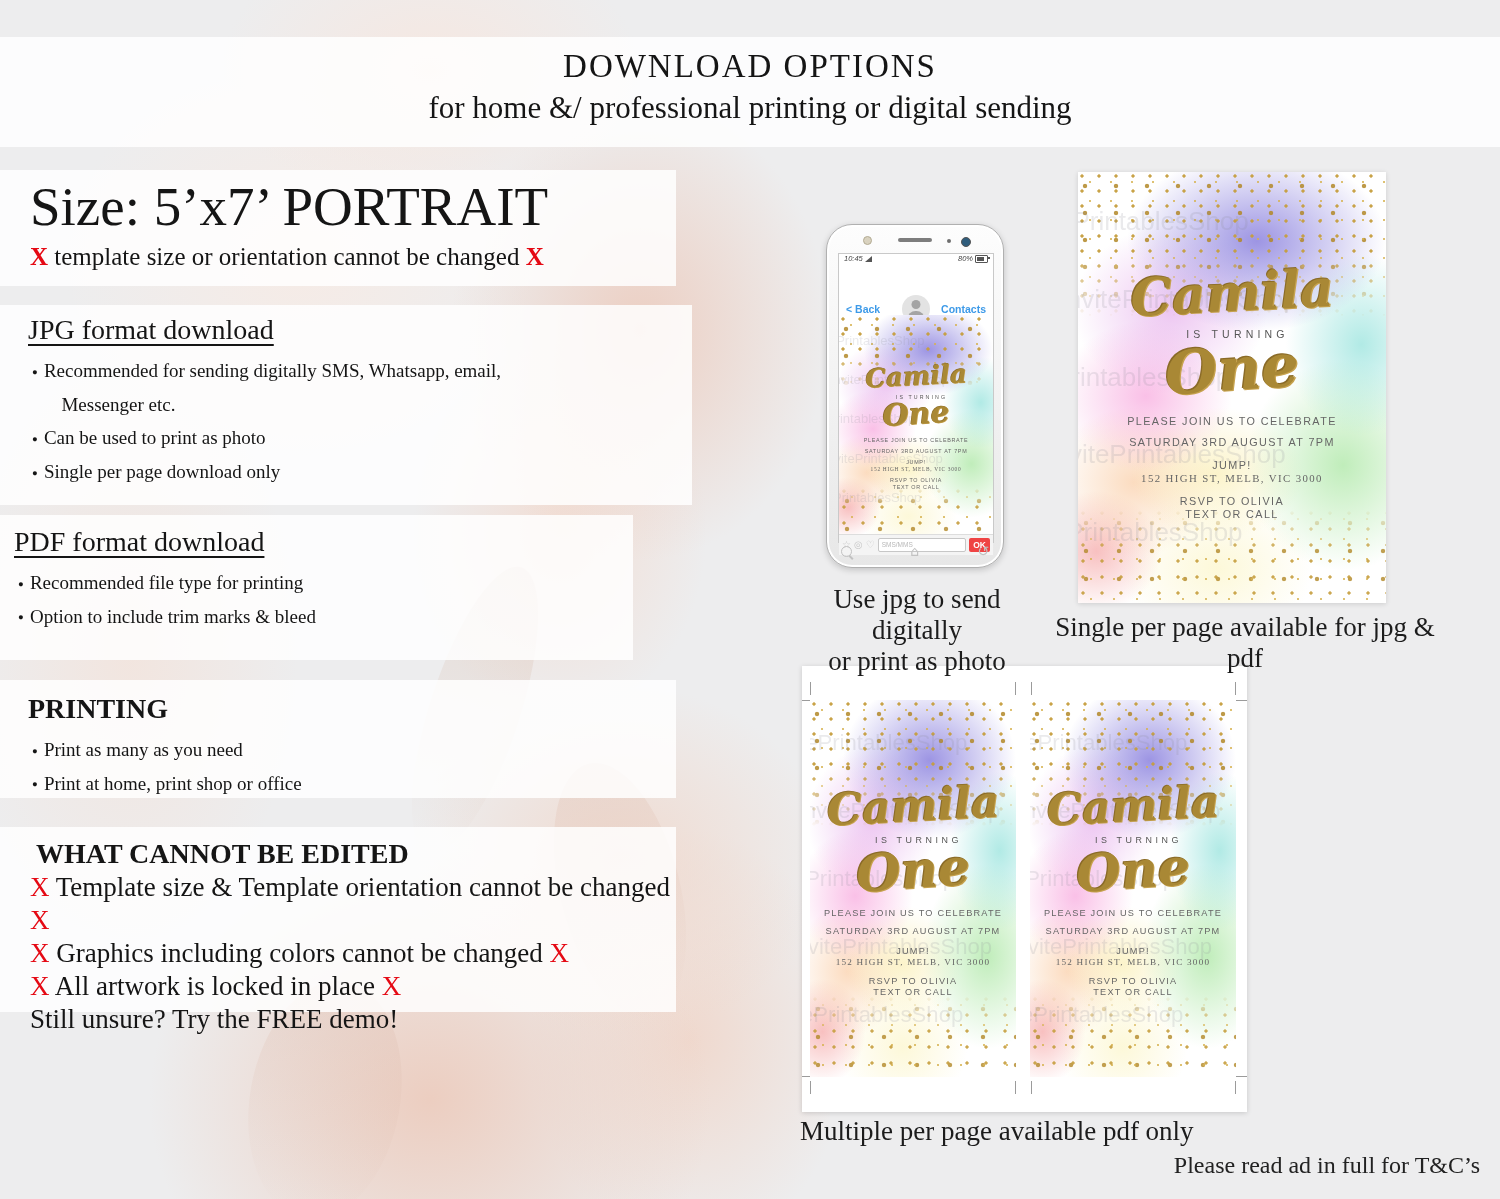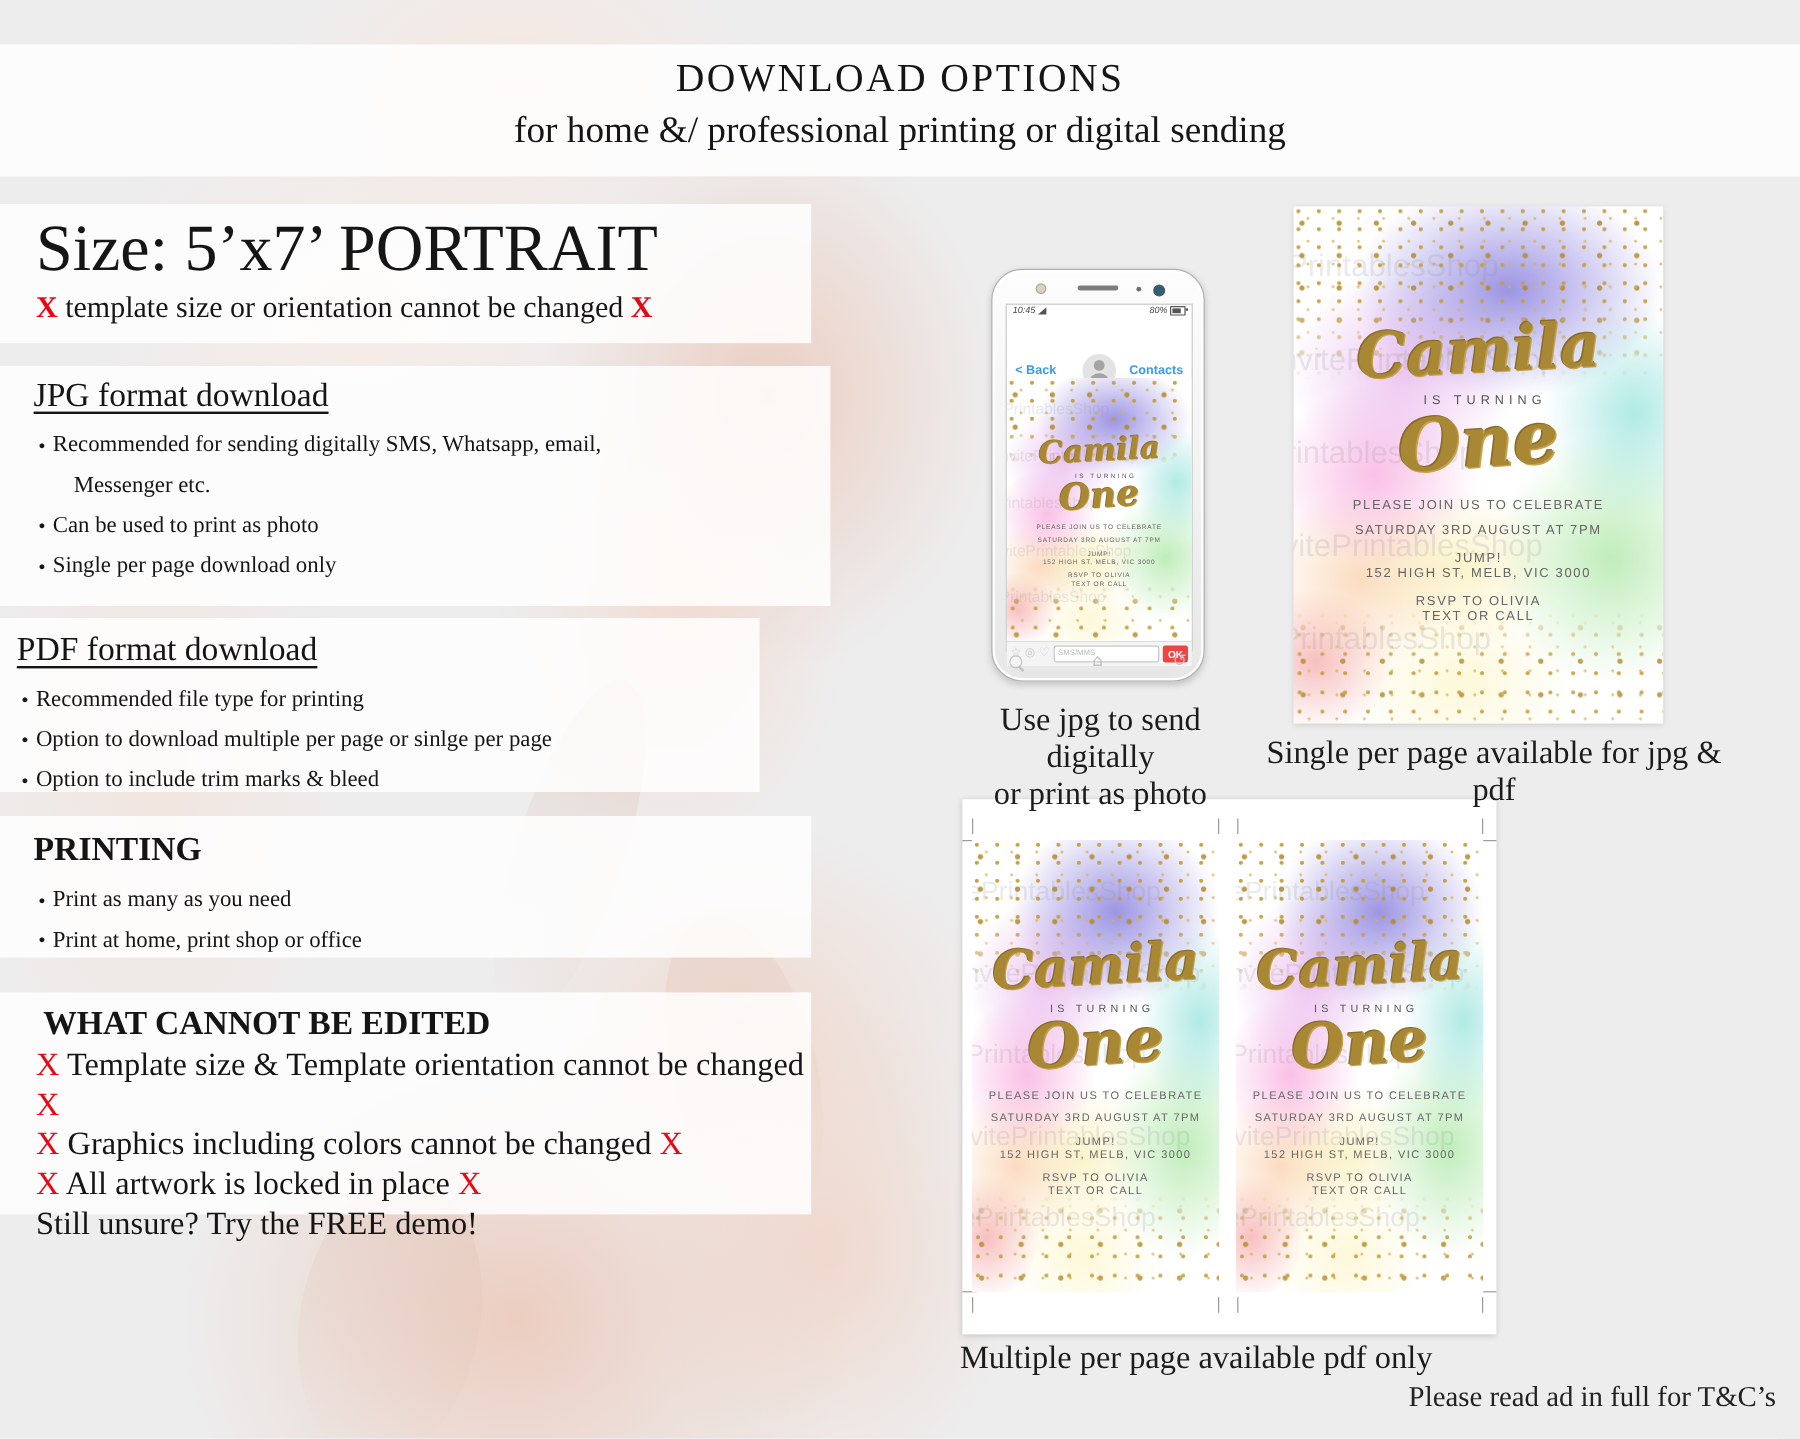--- a/index.html
+++ b/index.html
@@ -99,21 +99,21 @@
          font-family:"Liberation Sans",sans-serif;}
   .iname{font-family:"DejaVu Serif",serif;font-style:italic;font-weight:700;font-size:5.2em;
          line-height:1;color:#a98835;transform:rotate(-3deg);
          text-shadow:.02em .02em 0 #c6a24e,-.02em -.02em 0 #8a6b28;}
   .iturning{margin-top:.9em;font-size:1.05em;letter-spacing:.4em;color:#555;margin-left:11px;}
   .ione{font-family:"DejaVu Serif",serif;font-style:italic;font-weight:700;font-size:6em;
         line-height:.95;color:#a98835;transform:rotate(-4deg);margin-top:.02em;
         text-shadow:.02em .02em 0 #c6a24e,-.02em -.02em 0 #8a6b28;}
   .iline{font-size:1.08em;letter-spacing:.13em;color:#666;}
   .l1{margin-top:1.5em;} .l2{margin-top:.85em;} .l3{margin-top:1.05em;}
-  .l4{margin-top:.12em;} .l5{margin-top:.95em;} .l6{margin-top:.1em;}
+  .l4{margin-top:.12em;font-family:Liberation Serif, serif;} .l5{margin-top:.95em;} .l6{margin-top:.1em;}
 
   .invite-single{position:absolute;left:1078px;top:172px;width:308px;height:431px;font-size:10px;
                  box-shadow:0 1px 5px rgba(0,0,0,.14);}
   .invite-phone{width:154px;height:219px;font-size:5px;}
   .invite-multi{position:absolute;top:34px;width:206px;height:377px;font-size:8.5px;}
   .im1{left:8px;} .im2{left:228px;}
 
   
   .phone{position:absolute;left:826px;top:224px;width:178px;height:344px;border-radius:26px;
          background:linear-gradient(180deg,#fdfdfd,#e7e7e7);border:1px solid #b0b0b0;
@@ -198,21 +198,20 @@
       <li class="cont">Messenger etc.</li>
       <li>Can be used to print as photo</li>
       <li>Single per page download only</li>
     </ul>
   </div>
 
   <div class="band band-pdf">
     <div class="sec-head underl">PDF format download</div>
     <ul class="blist">
       <li>Recommended file type for printing</li>
-      <li>Option to download multiple per page or sinlge per page</li>
       <li>Option to include trim marks &amp; bleed</li>
     </ul>
   </div>
 
   <div class="band band-print">
     <div class="sec-head boldhead">PRINTING</div>
     <ul class="blist">
       <li>Print as many as you need</li>
       <li>Print at home, print shop or office</li>
     </ul>

